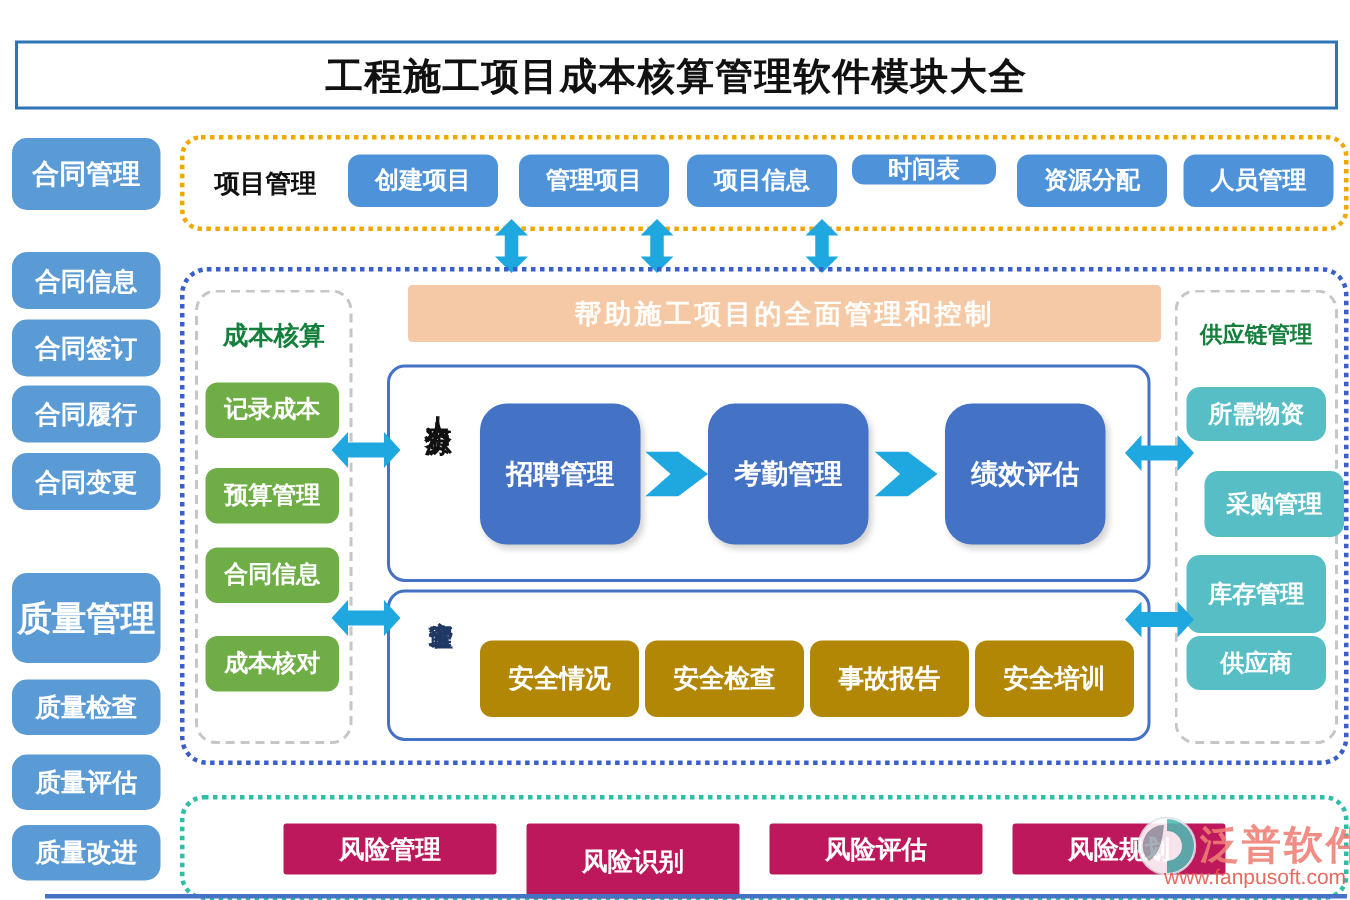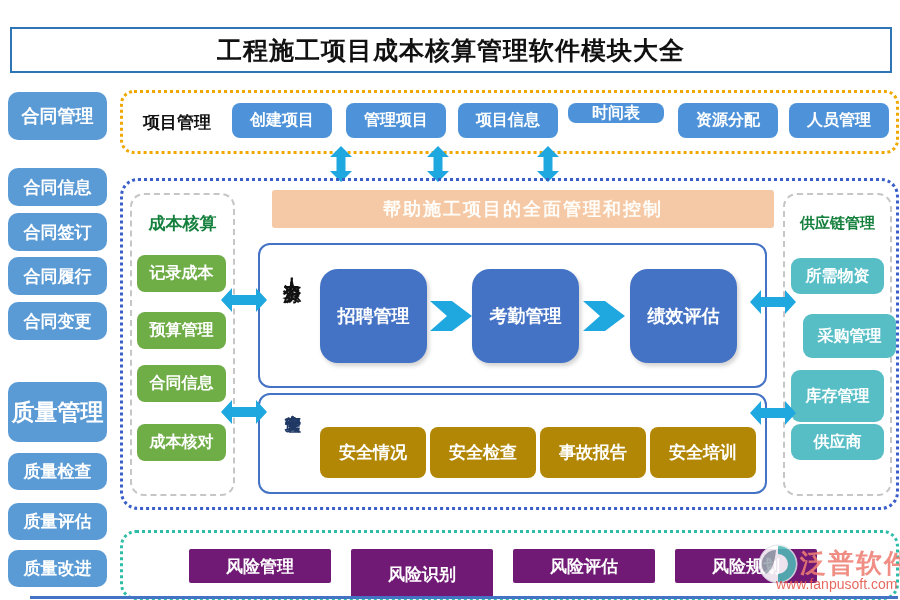--- a/index.html
+++ b/index.html
@@ -12,21 +12,21 @@
     position:absolute;box-sizing:border-box;display:flex;align-items:center;justify-content:center;
     color:#fff;font-weight:bold;text-align:center;white-space:nowrap;
   }
   
   .b-blue {background:#5B9BD5;border-radius:10px;font-size:17px;}
   .b-proj {background:#4E93D9;border-radius:8px;font-size:16px;}
   .b-green{background:#6FAD47;border-radius:8px;font-size:16px;}
   .b-royal{background:#4472C4;border-radius:18px;font-size:18px;box-shadow:2px 3px 4px rgba(0,0,0,0.18);}
   .b-gold {background:#B28705;border-radius:8px;font-size:17px;}
   .b-teal {background:#57BEC6;border-radius:9px;font-size:16px;}
-  .b-risk {background:#701a75;border-radius:2px;font-size:17px;}
+  .b-risk {background:#be185d;border-radius:2px;font-size:17px;}
   
   .title-bar{
     position:absolute;left:10px;top:27px;width:878px;height:42px;
     border:2px solid #2E75B6;background:#fff;display:flex;align-items:center;justify-content:center;
     font-size:25px;font-weight:bold;color:#111;letter-spacing:1px;
   }
   .proj-box{position:absolute;left:120px;top:90px;width:773px;height:58px;border:3px dotted #F0A800;border-radius:14px;}
   .mid-box{position:absolute;left:120px;top:178px;width:773px;height:326px;border:3px dotted #3B5FC8;border-radius:18px;}
   .risk-box{position:absolute;left:120px;top:530px;width:773px;height:64px;border:3px dotted #2EBEA7;border-radius:16px;}
   .dash-col{position:absolute;border:2px dashed #C6C6C6;border-radius:14px;background:#fff;}

